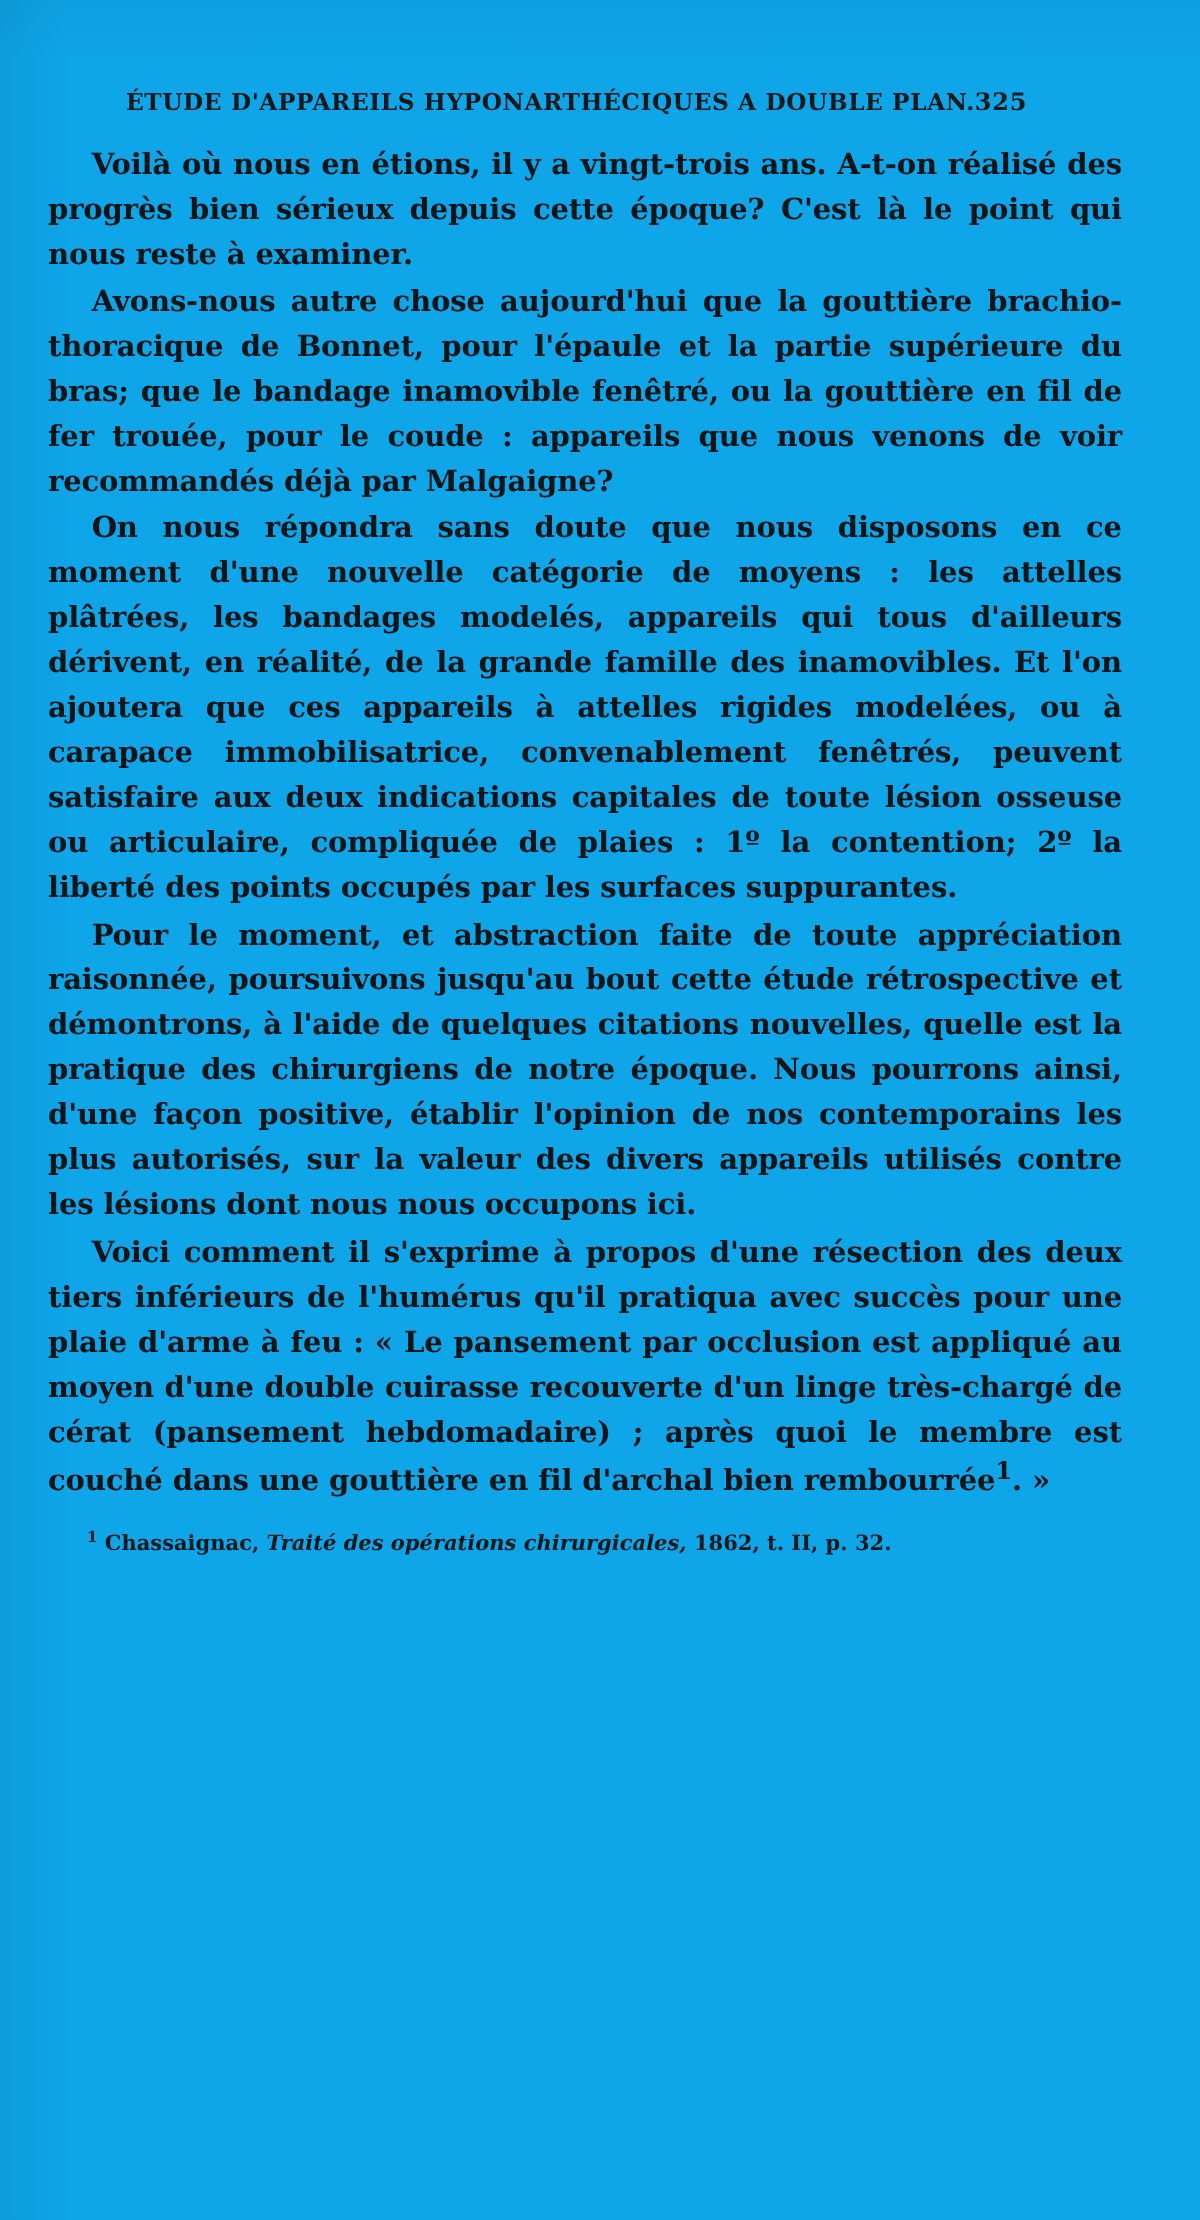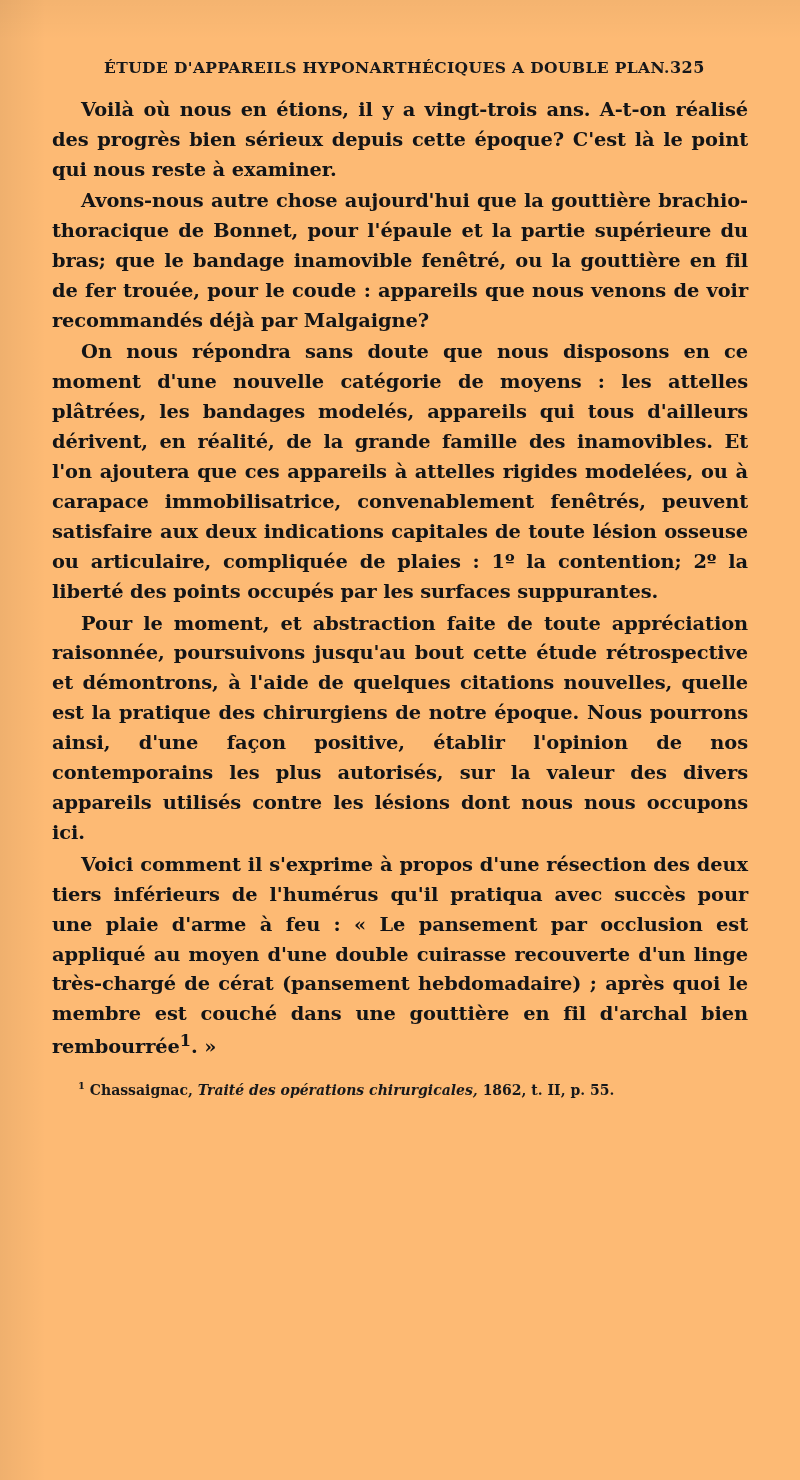--- a/index.html
+++ b/index.html
@@ -11,23 +11,23 @@
     width: 800px;
     height: 1480px;
     overflow: hidden;
     font-family: "DejaVu Serif", serif;
     color: #1a1a1a;
   }
   .page {
     position: relative;
     width: 800px;
     height: 1480px;
-    background: #fdba74;
+    background: #0ea5e9;
     box-sizing: border-box;
-    padding: 58px 52px 30px 52px;
+    padding: 58px 52px 30px 32px;
   }
   
   .running-head {
     display: flex;
     align-items: baseline;
     justify-content: flex-start;
     padding-left: 52px;
     margin-bottom: 18px;
   }
   .running-head .rh-title {
@@ -121,18 +121,18 @@
 
 
     <p class="tight"><span>Voici comment il s'exprime à propos d'une résection des deux tiers inférieurs de l'humérus qu'il pratiqua avec succès pour une plaie d'arme à feu : « Le pansement par occlusion est appliqué au moyen d'une double cuirasse recouverte d'un linge très-chargé de cérat (pansement hebdomadaire) ; après quoi le membre est couché dans une gouttière en fil d'archal bien rembourrée</span><sup>1</sup><span>. »</span></p>
 
   </div>
 
   <div class="footnote">
     <sup>1</sup>
     <span>Chassaignac,</span>
     <em>Traité des opérations chirurgicales,</em>
-    <span>1862, t. II, p. 55.</span>
+    <span>1862, t. II, p. 32.</span>
   </div>
 
   <div class="scan-shade"></div>
   <div class="scan-shade-top"></div>
 </div>
 
 </body></html>

